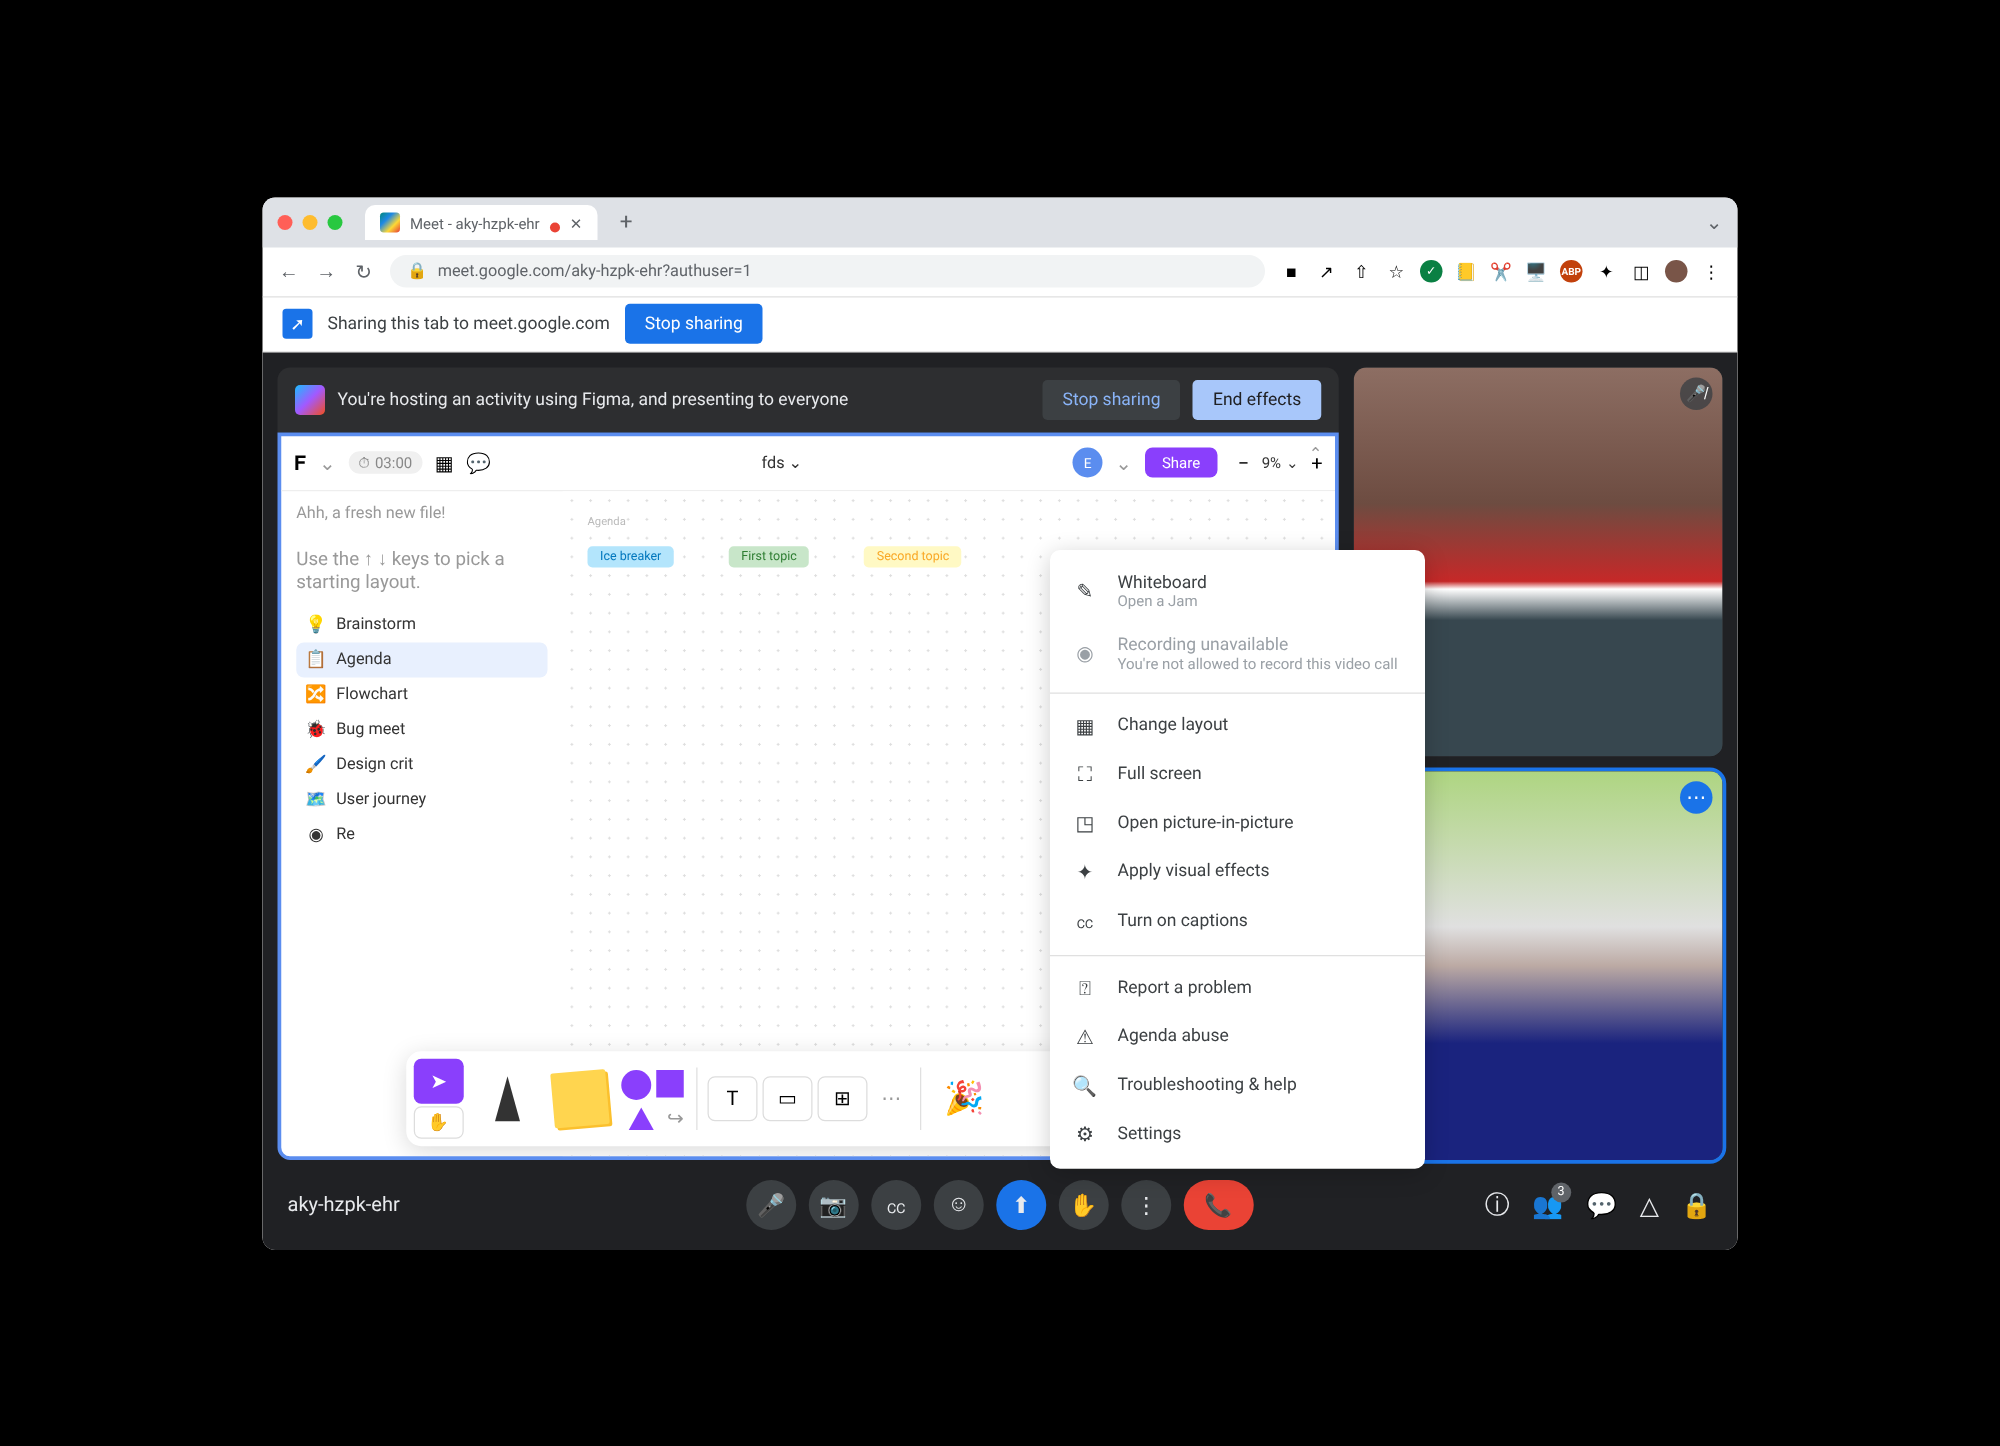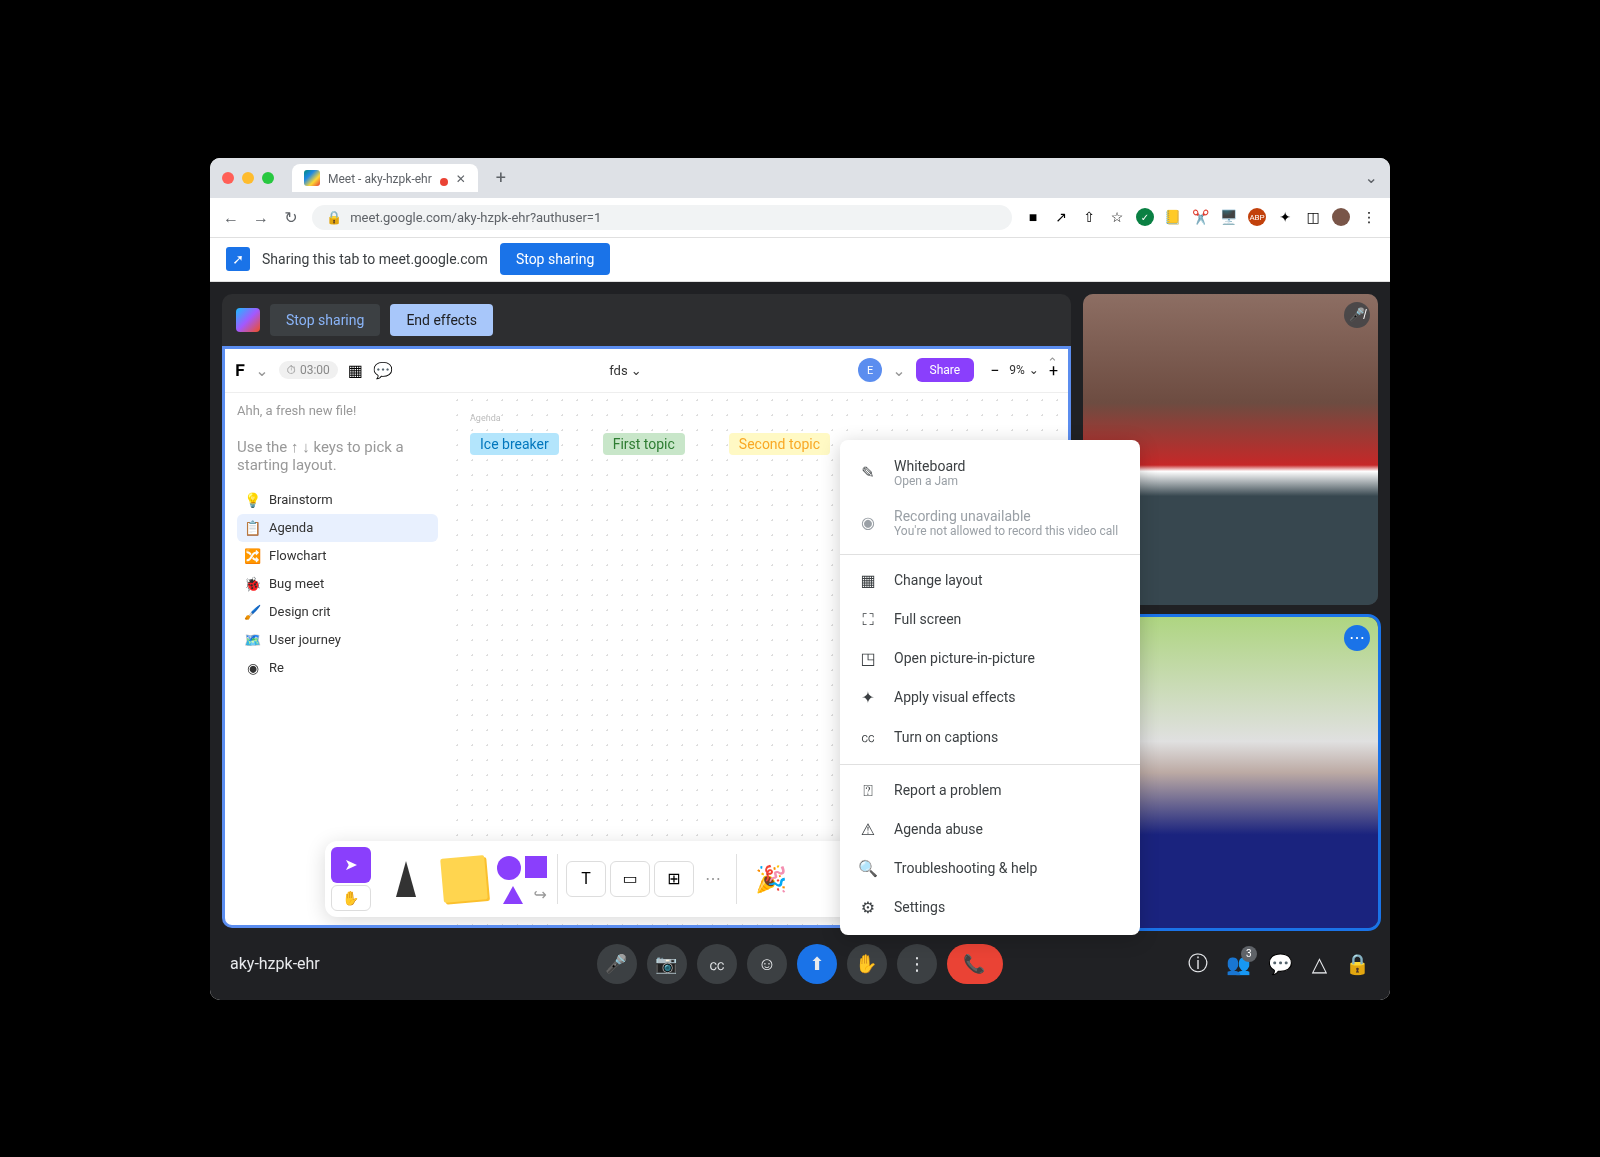--- a/index.html
+++ b/index.html
@@ -37,21 +37,21 @@
 .share-b{background:#8a3ffc;color:#fff;border:none;padding:5px 14px;border-radius:6px;font-size:12px;cursor:pointer}
 .zoom{font-size:12px;color:#333;display:flex;align-items:center;gap:4px}
 .fig-body{flex:1;display:flex}
 .fig-side{width:225px;padding:10px 12px;font-size:13px;color:#333}
 .fs-h{color:#999;margin-bottom:20px}
 .fs-sub{color:#999;font-size:15px;margin-bottom:12px}
 .fs-item{display:flex;align-items:center;gap:8px;padding:6px 8px;border-radius:6px;cursor:pointer}
 .fs-item.sel{background:#e8f0fe}
 .fs-ic{width:16px;height:16px;display:flex;align-items:center;justify-content:center;font-size:14px}
 .fig-canvas{flex:1;background:#fff;background-image:radial-gradient(#ddd 1px,transparent 1px);background-size:15px 15px;position:relative;padding:20px}
-.chip{display:inline-block;padding:3px 10px;border-radius:4px;font-size:14px;margin-right:40px}
+.chip{display:inline-block;padding:3px 10px;border-radius:4px;font-size:10px;margin-right:40px}
 .fig-tools{position:absolute;bottom:8px;left:100px;right:100px;height:76px;background:#fff;border-radius:12px;box-shadow:0 4px 20px rgba(0,0,0,.15);display:flex;align-items:center;padding:6px;gap:4px}
 .tool{width:54px;height:64px;display:flex;align-items:center;justify-content:center;border-radius:8px}
 .tool-sel{position:relative;width:44px;height:64px}
 .ptr{position:absolute;top:0;width:40px;height:36px;background:#8a3ffc;border-radius:6px;display:flex;align-items:center;justify-content:center;color:#fff}
 .hand{position:absolute;bottom:0;width:40px;height:26px;background:#fff;border:1px solid #ddd;border-radius:6px;display:flex;align-items:center;justify-content:center;font-size:14px}
 .pencil{width:0;height:0;border-left:10px solid transparent;border-right:10px solid transparent;border-bottom:36px solid #333}
 .note{width:44px;height:44px;background:#ffd54f;transform:rotate(-5deg);border-radius:2px;box-shadow:2px 2px 0 #fbc02d}
 .shapes{position:relative;width:50px;height:50px}
 .circ{position:absolute;width:24px;height:24px;background:#8a3ffc;border-radius:50%;top:2px;left:0}
 .sq{position:absolute;width:22px;height:22px;background:#8a3ffc;top:2px;right:0}
@@ -110,39 +110,40 @@
     </div>
     <div class="ext">
       <span>■</span>
       <span>↗</span>
       <span>⇧</span>
       <span>☆</span>
       <span style="background:#0a8043;border-radius:50%;color:#fff;font-size:10px">✓</span>
       <span>📒</span>
       <span>✂️</span>
       <span>🖥️</span>
-      <span style="background:#c2410c;border-radius:50%;color:#fff;font-size:8px;font-weight:normal">ABP</span>
+      <span style="background:#c2410c;border-radius:50%;color:#fff;font-size:8px;font-weight:bold">ABP</span>
       <span>✦</span>
       <span>◫</span>
       <span style="border-radius:50%;background:#795548"></span>
       <span>⋮</span>
     </div>
   </div>
 
   <div class="sharebar">
     <div class="sh-ic">➚</div>
     <span class="sh-txt">Sharing this tab to meet.google.com</span>
     <button class="sh-btn">Stop sharing</button>
   </div>
 
   <div class="meet">
     <div class="stage">
       <div class="pres">
         <div class="act-bar">
           <div class="act-ic"></div>
+          <span class="act-txt">You're hosting an activity using Figma, and presenting to everyone</span>
           <button class="act-b1">Stop sharing</button>
           <button class="act-b2">End effects</button>
         </div>
         <div class="figma">
           <div class="fig-tb">
             <span class="fig-logo">𝐅</span>
             <span style="color:#999">⌄</span>
             <div class="timer">
                 <span>⏱</span>
                 <span>03:00</span>

